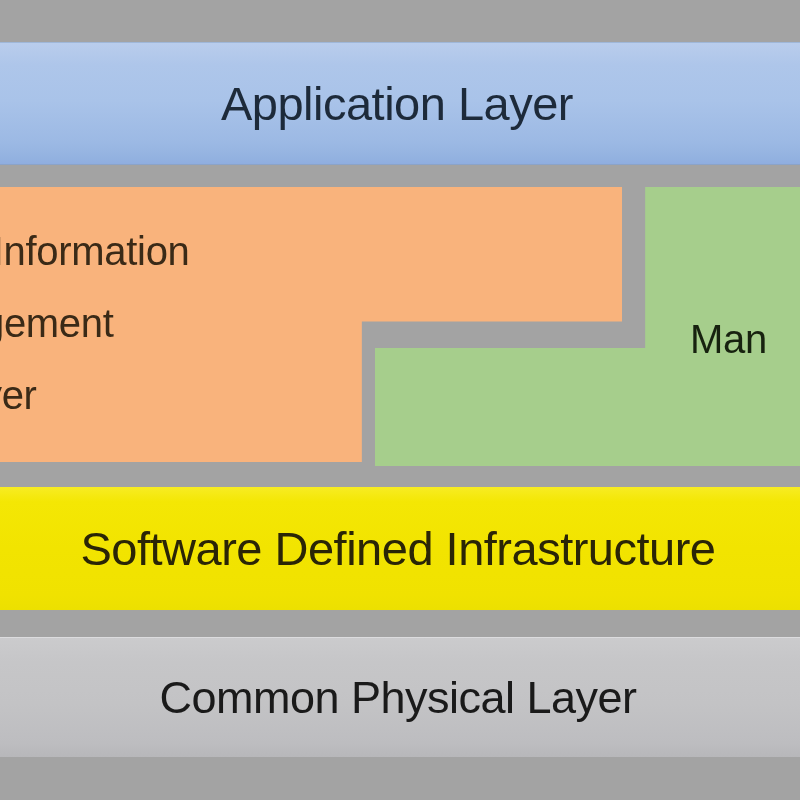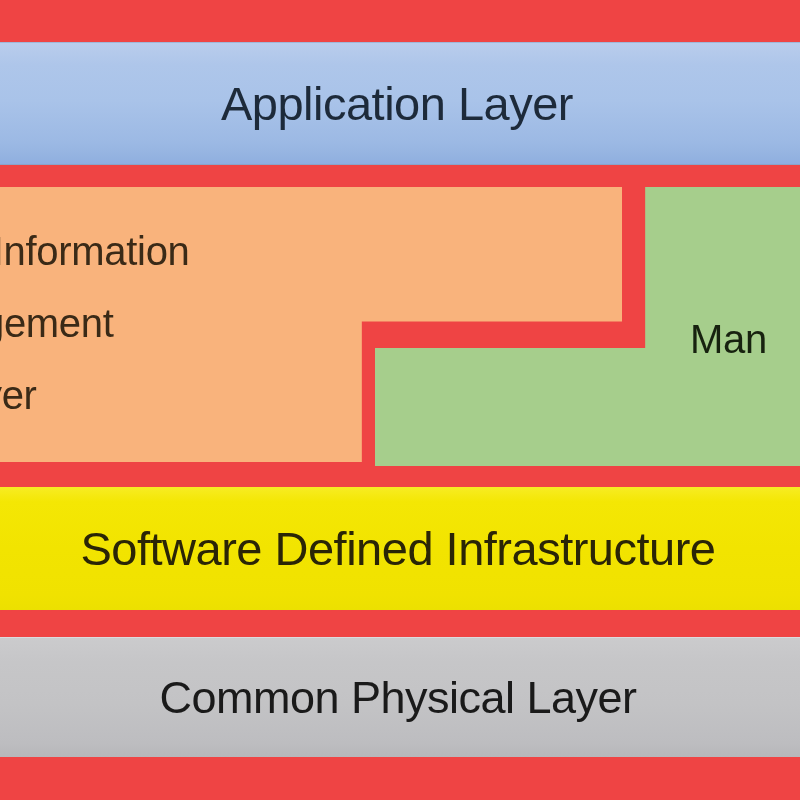--- a/index.html
+++ b/index.html
@@ -11,21 +11,21 @@
     width: 800px;
     height: 800px;
     font-family: "Liberation Sans", sans-serif;
     overflow: hidden;
   }
 
   #diagram {
     position: relative;
     width: 800px;
     height: 800px;
-    background: #ef4444;
+    background: #a3a3a3;
   }
 
   
   .band {
     position: absolute;
     display: flex;
     align-items: center;
     box-sizing: border-box;
   }
   .band-label {

